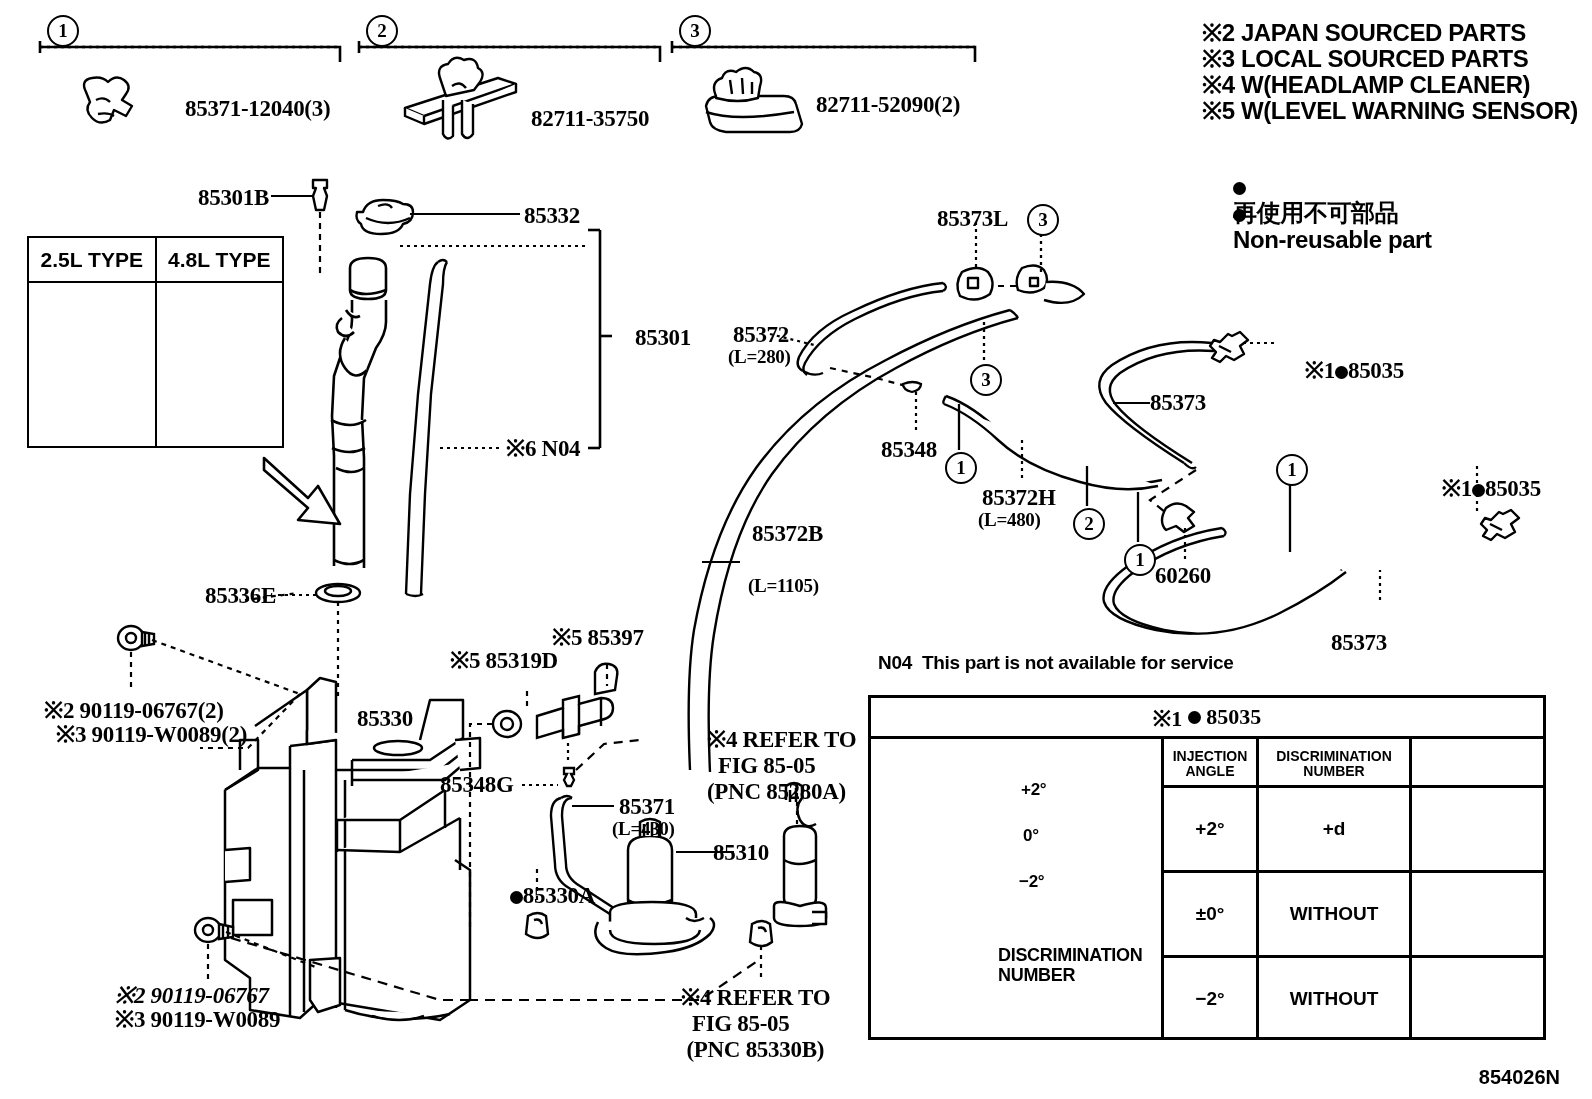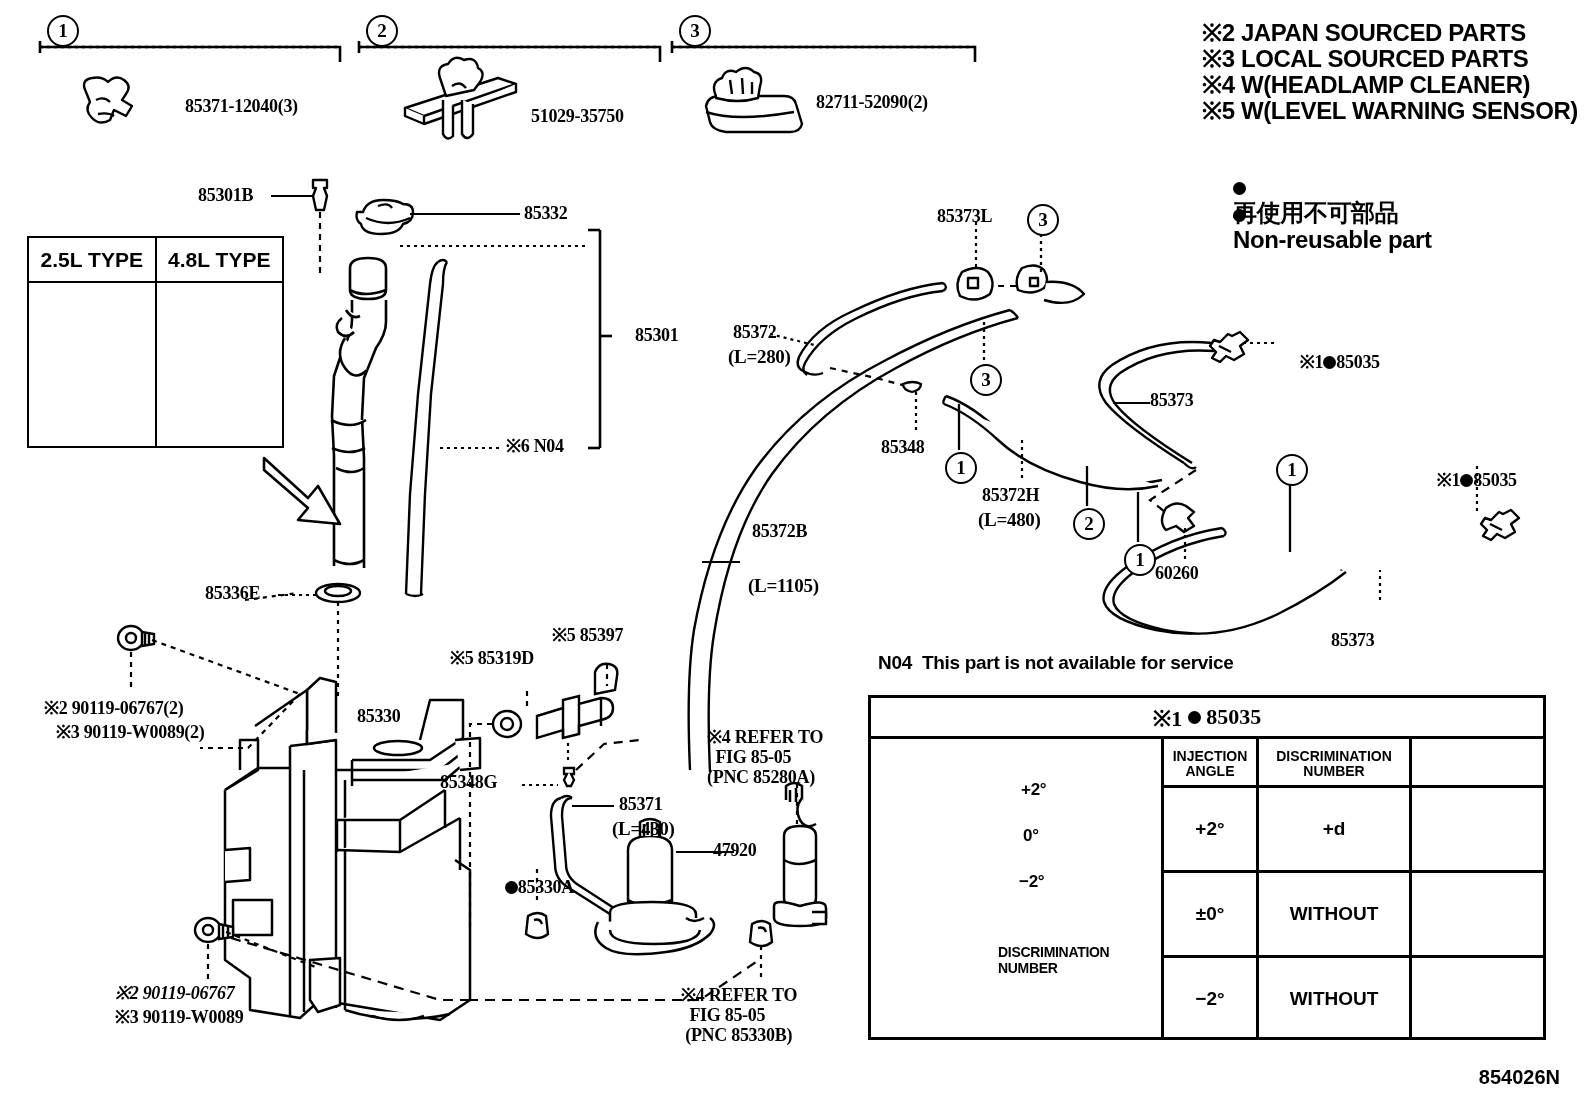--- a/index.html
+++ b/index.html
@@ -1,19 +1,19 @@
 <!DOCTYPE html>
 <html><head>
 <meta charset="utf-8">
 <style>
   html,body{margin:0;padding:0;background:#fff;}
   body{font-family:"Liberation Sans",sans-serif;}
   #page{position:relative;width:1592px;height:1099px;background:#fff;overflow:hidden;}
   .lbl{position:absolute;font-family:"Liberation Serif",serif;font-weight:bold;color:#000;white-space:pre;line-height:1.12;letter-spacing:-0.3px;}
-  .pn{font-size:18px;}
+  .pn{font-size:23px;}
   .pn-sub{font-size:19px;}
   .legend{font-family:"Liberation Sans",sans-serif;font-weight:bold;font-size:24px;letter-spacing:-0.4px;}
   .note{font-family:"Liberation Sans",sans-serif;font-weight:bold;font-size:19px;}
   .tbltxt{font-family:"Liberation Sans",sans-serif;font-weight:bold;}
   svg.ov{position:absolute;left:0;top:0;width:1592px;height:1099px;pointer-events:none;}
   .cir{position:absolute;border:2.5px solid #000;border-radius:50%;width:28px;height:28px;
        display:flex;align-items:center;justify-content:center;
        font-family:"Liberation Serif",serif;font-weight:bold;font-size:19px;background:#fff;}
   .dotbig{display:inline-block;width:13px;height:13px;border-radius:50%;background:#000;vertical-align:-1px;}
   
@@ -452,21 +452,21 @@
   <div class="lbl legend" style="left:1208px;top:146px;">
     <span class="dotbig"></span>
     <span style="font-family:'DejaVu Sans',sans-serif;">再使用不可部品</span>
   </div>
   <div class="lbl legend" style="left:1208px;top:173px;">
     <span class="dotbig"></span>
     <span>Non-reusable part</span>
   </div>
 
   <div class="lbl pn" style="left:185px;top:96px;">85371-12040(3)</div>
-  <div class="lbl pn" style="left:531px;top:106px;">51029-35750</div>
+  <div class="lbl pn" style="left:531px;top:106px;">82711-35750</div>
   <div class="lbl pn" style="left:816px;top:92px;">82711-52090(2)</div>
 
   <div class="lbl pn" style="left:198px;top:185px;">85301B</div>
   <div class="lbl pn" style="left:524px;top:203px;">85332</div>
   <div class="lbl pn" style="left:616px;top:325px;margin-left:19px;">85301</div>
   <div class="lbl pn" style="left:506px;top:436px;">※6 N04</div>
   <div class="lbl pn" style="left:205px;top:583px;">85336E</div>
   <div class="lbl pn" style="left:357px;top:706px;">85330</div>
 
   <div class="lbl pn" style="left:44px;top:698px;">※2 90119-06767(2)</div>
@@ -475,21 +475,21 @@
   <div class="lbl pn" style="left:115px;top:1007px;">※3 90119-W0089</div>
 
   <div class="lbl pn" style="left:450px;top:648px;">※5 85319D</div>
   <div class="lbl pn" style="left:552px;top:625px;">※5 85397</div>
   <div class="lbl pn" style="left:440px;top:772px;">85348G</div>
   <div class="lbl pn" style="left:488px;top:857px;">
     <span class="dotbig"></span><span>85330A</span>
   </div>
   <div class="lbl pn" style="left:619px;top:794px;">85371</div>
   <div class="lbl pn-sub" style="left:612px;top:818px;">(L=430)</div>
-  <div class="lbl pn" style="left:713px;top:840px;">47920</div>
+  <div class="lbl pn" style="left:713px;top:840px;">85310</div>
 
   <div class="lbl pn" style="left:707px;top:727px;">※4 REFER TO
   FIG 85-05
 (PNC 85280A)</div>
   <div class="lbl pn" style="left:681px;top:985px;">※4 REFER TO
   FIG 85-05
  (PNC 85330B)</div>
 
   <div class="lbl pn" style="left:937px;top:206px;">85373L</div>
   <div class="lbl pn" style="left:733px;top:322px;">85372</div>
@@ -526,21 +526,21 @@
     <div class="trow-title">
       <span style="margin-right:6px;">※1</span>
       <span class="dotbig" style="margin-right:5px;"></span>
       <span>85035</span>
     </div>
     <div class="grid">
       <div class="leftpane">
         <div class="lbl tbltxt" style="left:150px;top:41px;font-size:17px;">+2°</div>
         <div class="lbl tbltxt" style="left:152px;top:87px;font-size:17px;">0°</div>
         <div class="lbl tbltxt" style="left:148px;top:133px;font-size:17px;">−2°</div>
-        <div class="lbl tbltxt" style="left:127px;top:206px;font-size:14px;line-height:1.12;">DISCRIMINATION
+        <div class="lbl tbltxt" style="left:127px;top:206px;font-size:18px;line-height:1.12;">DISCRIMINATION
 NUMBER</div>
       </div>
       <div class="rightpane">
         <div class="hrow">
           <div class="c1 hcell">INJECTION
 ANGLE</div>
           <div class="c2 hcell">DISCRIMINATION
 NUMBER</div>
           <div class="c3"></div>
         </div>

